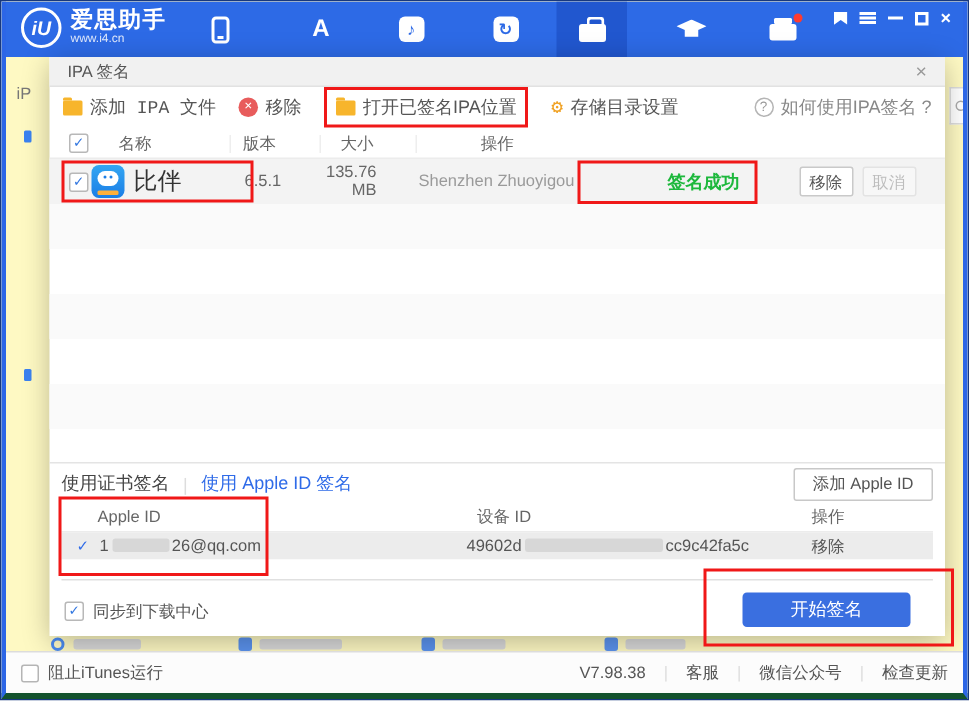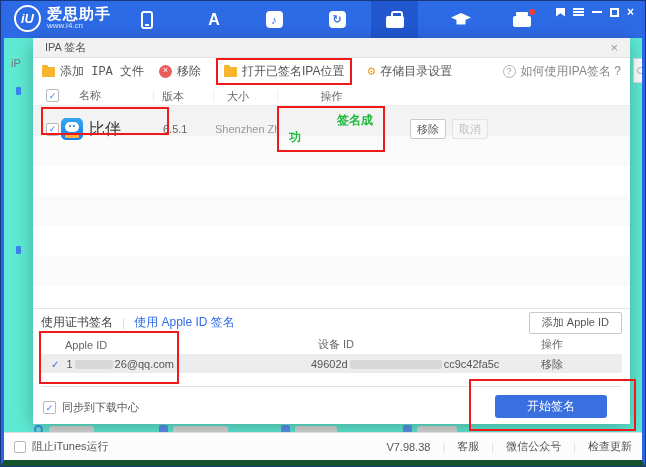--- a/index.html
+++ b/index.html
@@ -1,18 +1,18 @@
 <!DOCTYPE html>
 <html><head>
 <meta charset="utf-8">
 <style>
   * { margin:0; padding:0; box-sizing:border-box; }
   html,body { width:646px; height:467px; font-family:"Liberation Sans","DejaVu Sans",sans-serif; }
   .screen { position:relative; width:646px; height:467px; background:#fff; border:1px solid #17387e; }
-  .win { position:absolute; inset:0; border-left:3px solid #2c66e6; border-right:3px solid #2c66e6; border-bottom:6px solid #14532d; overflow:hidden; background:#5eead4; }
+  .win { position:absolute; inset:0; border-left:3px solid #2c66e6; border-right:3px solid #2c66e6; border-bottom:4px solid #14532d; overflow:hidden; background:#fef9c3; }
 
   
   .topbar { position:absolute; left:0; right:0; top:0; height:37px; background:#2d6ae6; }
   .logo { position:absolute; left:10px; top:4px; display:flex; align-items:center; }
   .logo-circle { width:27px; height:27px; border:2px solid #fff; border-radius:50%; color:#fff; font-weight:bold; font-style:italic; font-size:13px; display:flex; align-items:center; justify-content:center; }
   .logo-text { margin-left:6px; color:#fff; line-height:1.1; }
   .logo-title { font-size:15px; font-weight:bold; letter-spacing:1px; }
   .logo-url { font-size:8px; opacity:.85; }
   .nav { position:absolute; top:0; width:44px; height:37px; display:flex; align-items:center; justify-content:center; }
   .nav.active { background:#2157cf; }
@@ -238,20 +238,21 @@
         <div>
               <span class="cb">✓</span>
             </div>
         <div class="namecell">
           <span class="appicon">
                 <span class="band"></span>
               </span>
           <span class="appname">比伴</span>
         </div>
         <div class="c-ver">6.5.1</div>
+        <div class="c-size">135.76 MB</div>
         <div class="c-dev">Shenzhen Zhuoyigou Inform...</div>
         <div>
           <span class="redbox rb-status">
             <span class="statusok">签名成功</span>
           </span>
         </div>
         <div class="c-op">
           <span class="btn-sm">移除</span>
           <span class="btn-sm disabled">取消</span>
         </div>

